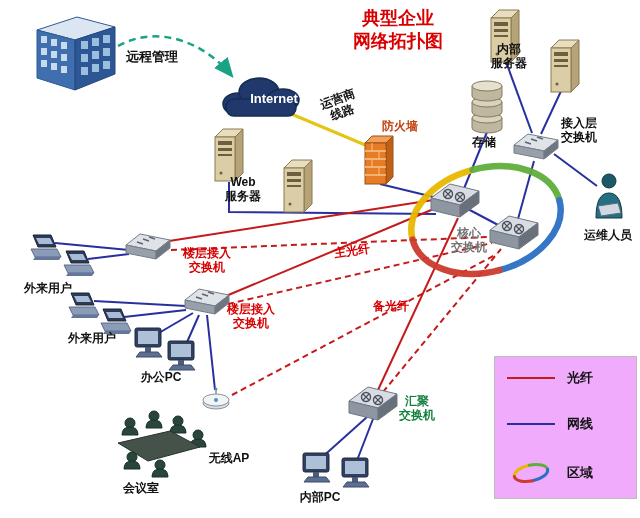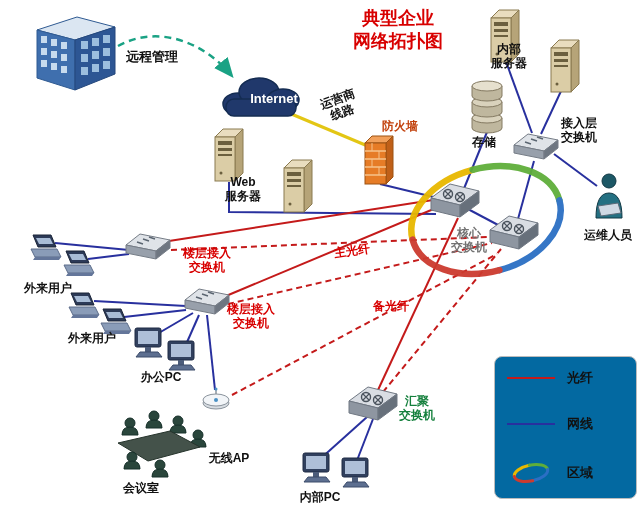--- a/index.html
+++ b/index.html
@@ -16,21 +16,21 @@
   .dlabel{
     position:absolute;transform:translate(-50%,-50%);
     font-weight:bold;font-size:12px;line-height:1.2;text-align:center;white-space:pre;
   }
   .title{
     position:absolute;left:398px;top:7px;transform:translateX(-50%);z-index:40;
     text-align:center;font-weight:bold;font-size:18px;line-height:1.25;
   }
   .legend{
     position:absolute;left:494px;top:356px;width:143px;height:143px;z-index:40;
-    background:#0369a1;border:1px solid #bcbcbc;border-radius:8px;box-sizing:border-box;
+    background:#f0abfc;border:1px solid #bcbcbc;border-radius:0;box-sizing:border-box;
     padding:12px 8px;display:flex;flex-direction:column;justify-content:space-between;
   }
   .legend-item{display:flex;align-items:center;gap:8px;}
   .legend-sample{width:56px;display:flex;align-items:center;justify-content:center;}
   .legend-label{font-weight:bold;font-size:13px;color:#111;}
 </style>
 </head>
 <body>
 
 <div class="stage">

